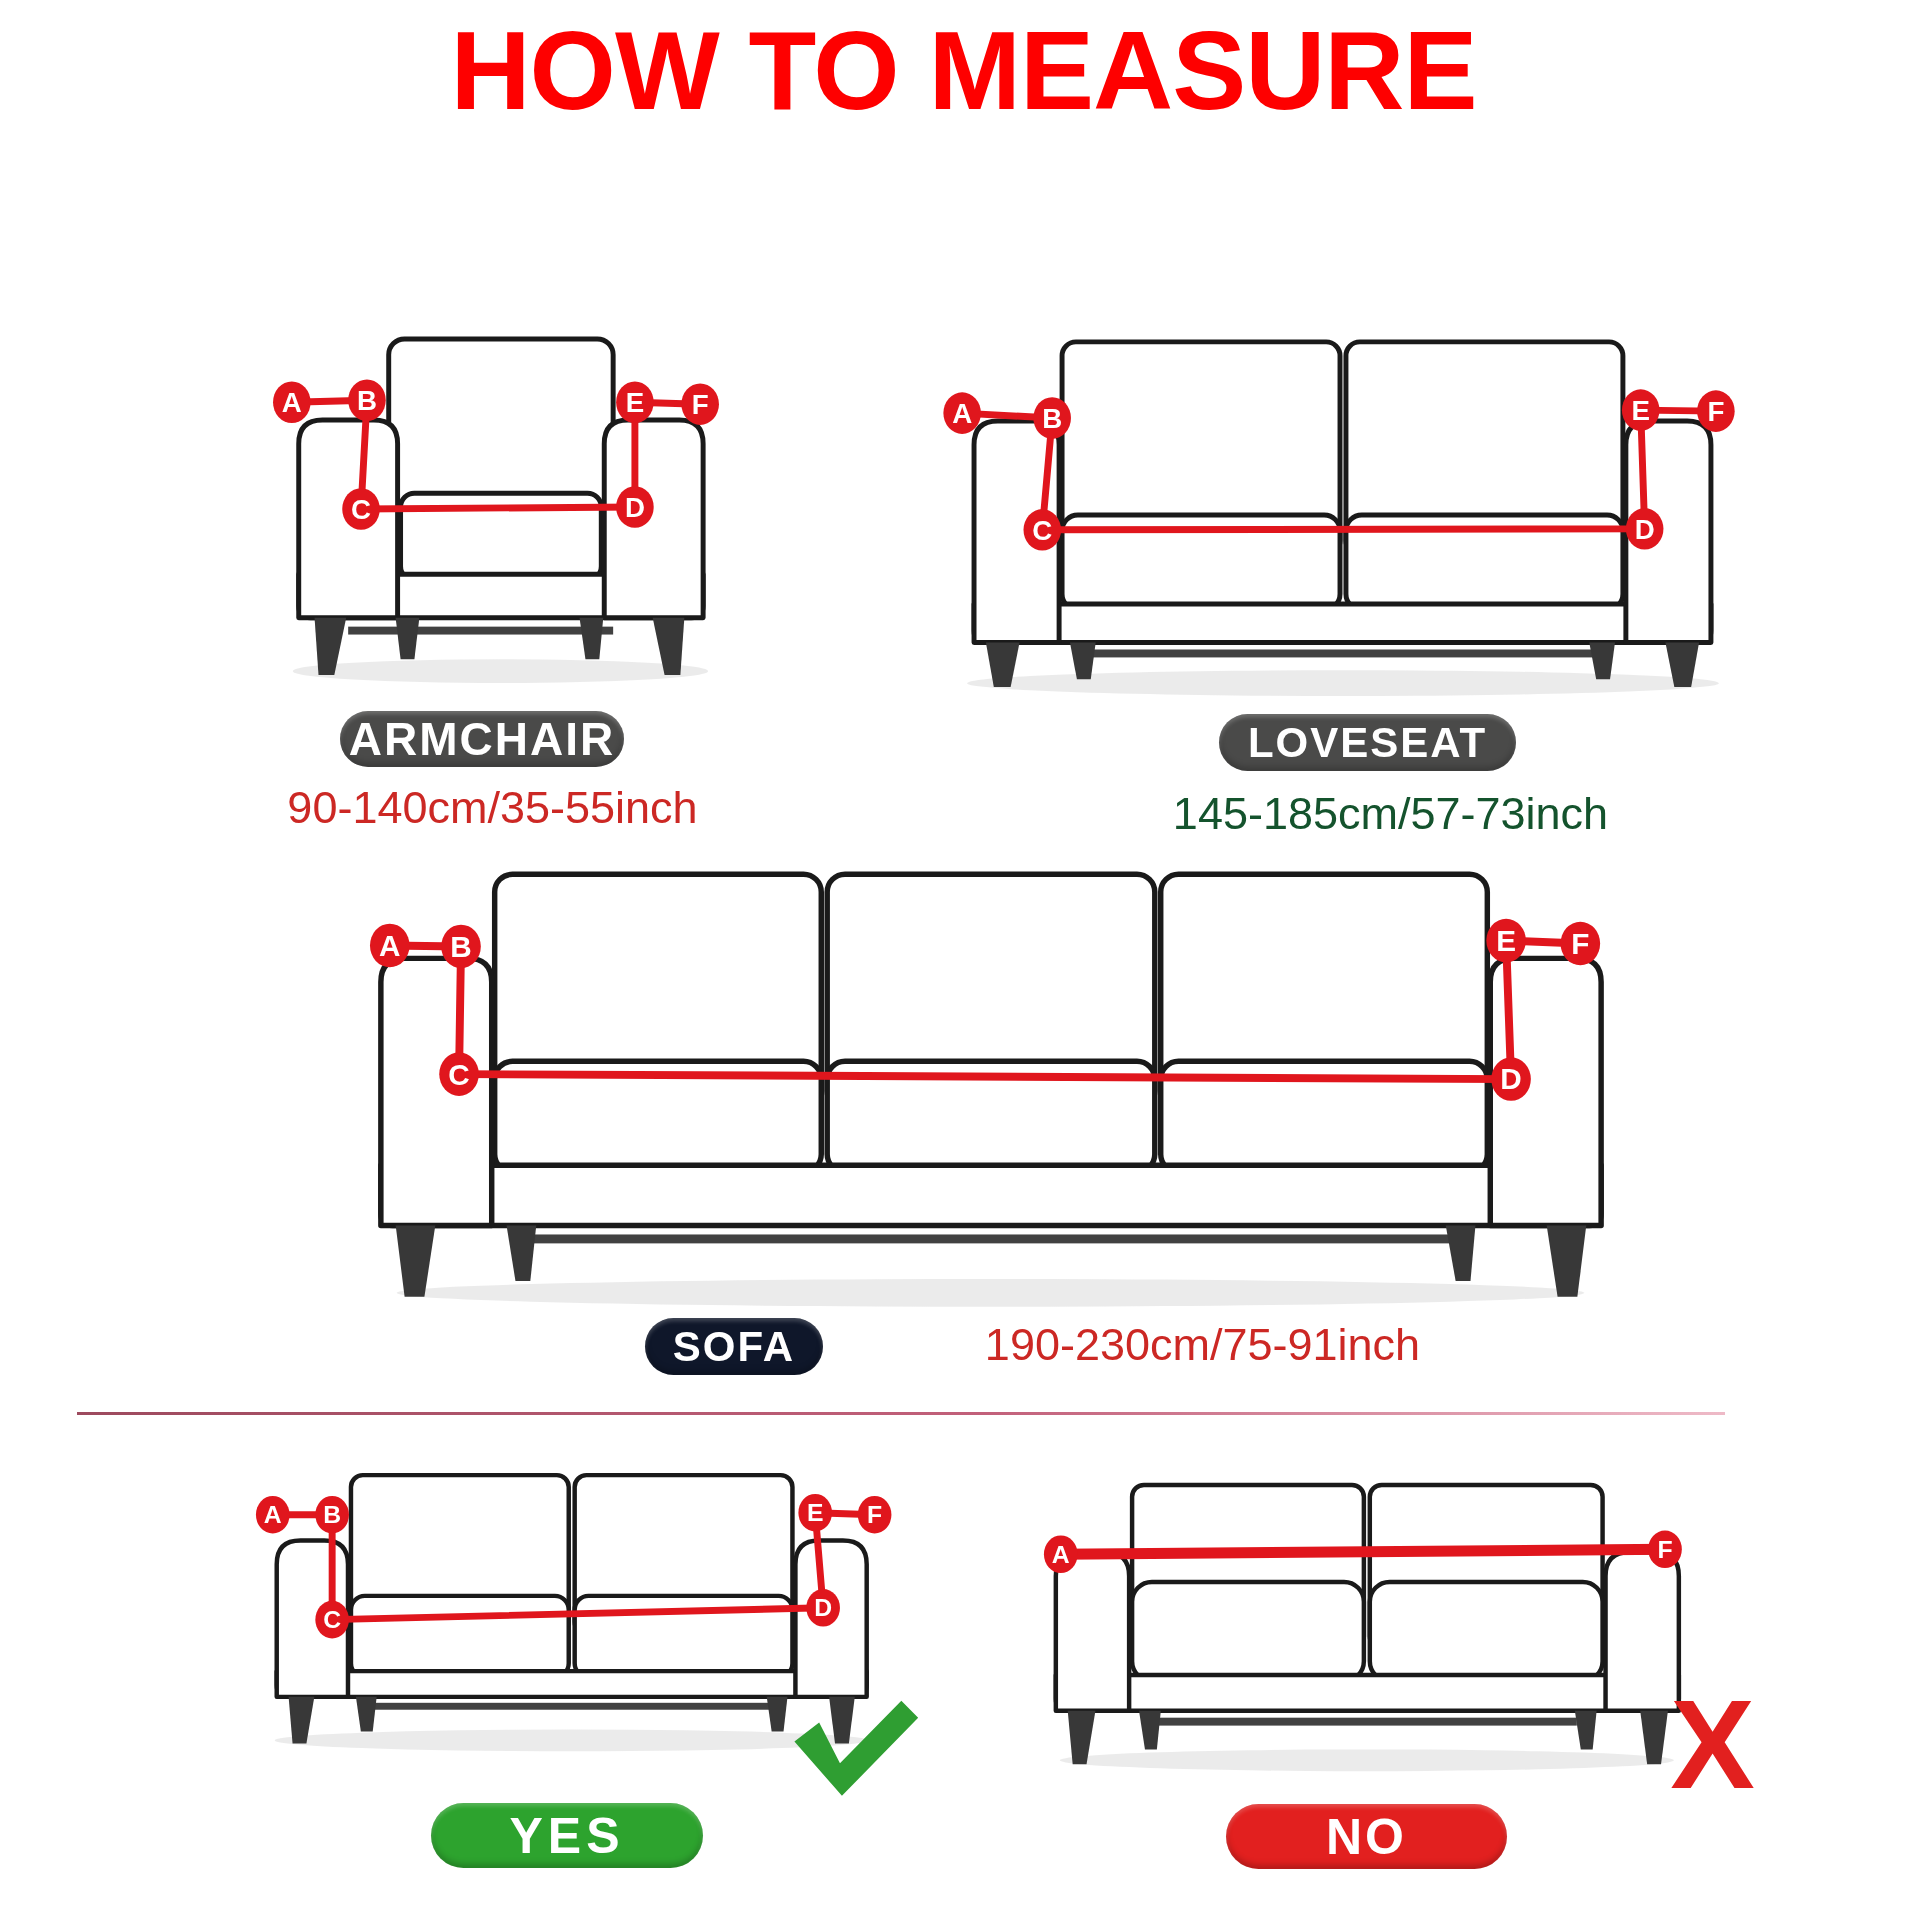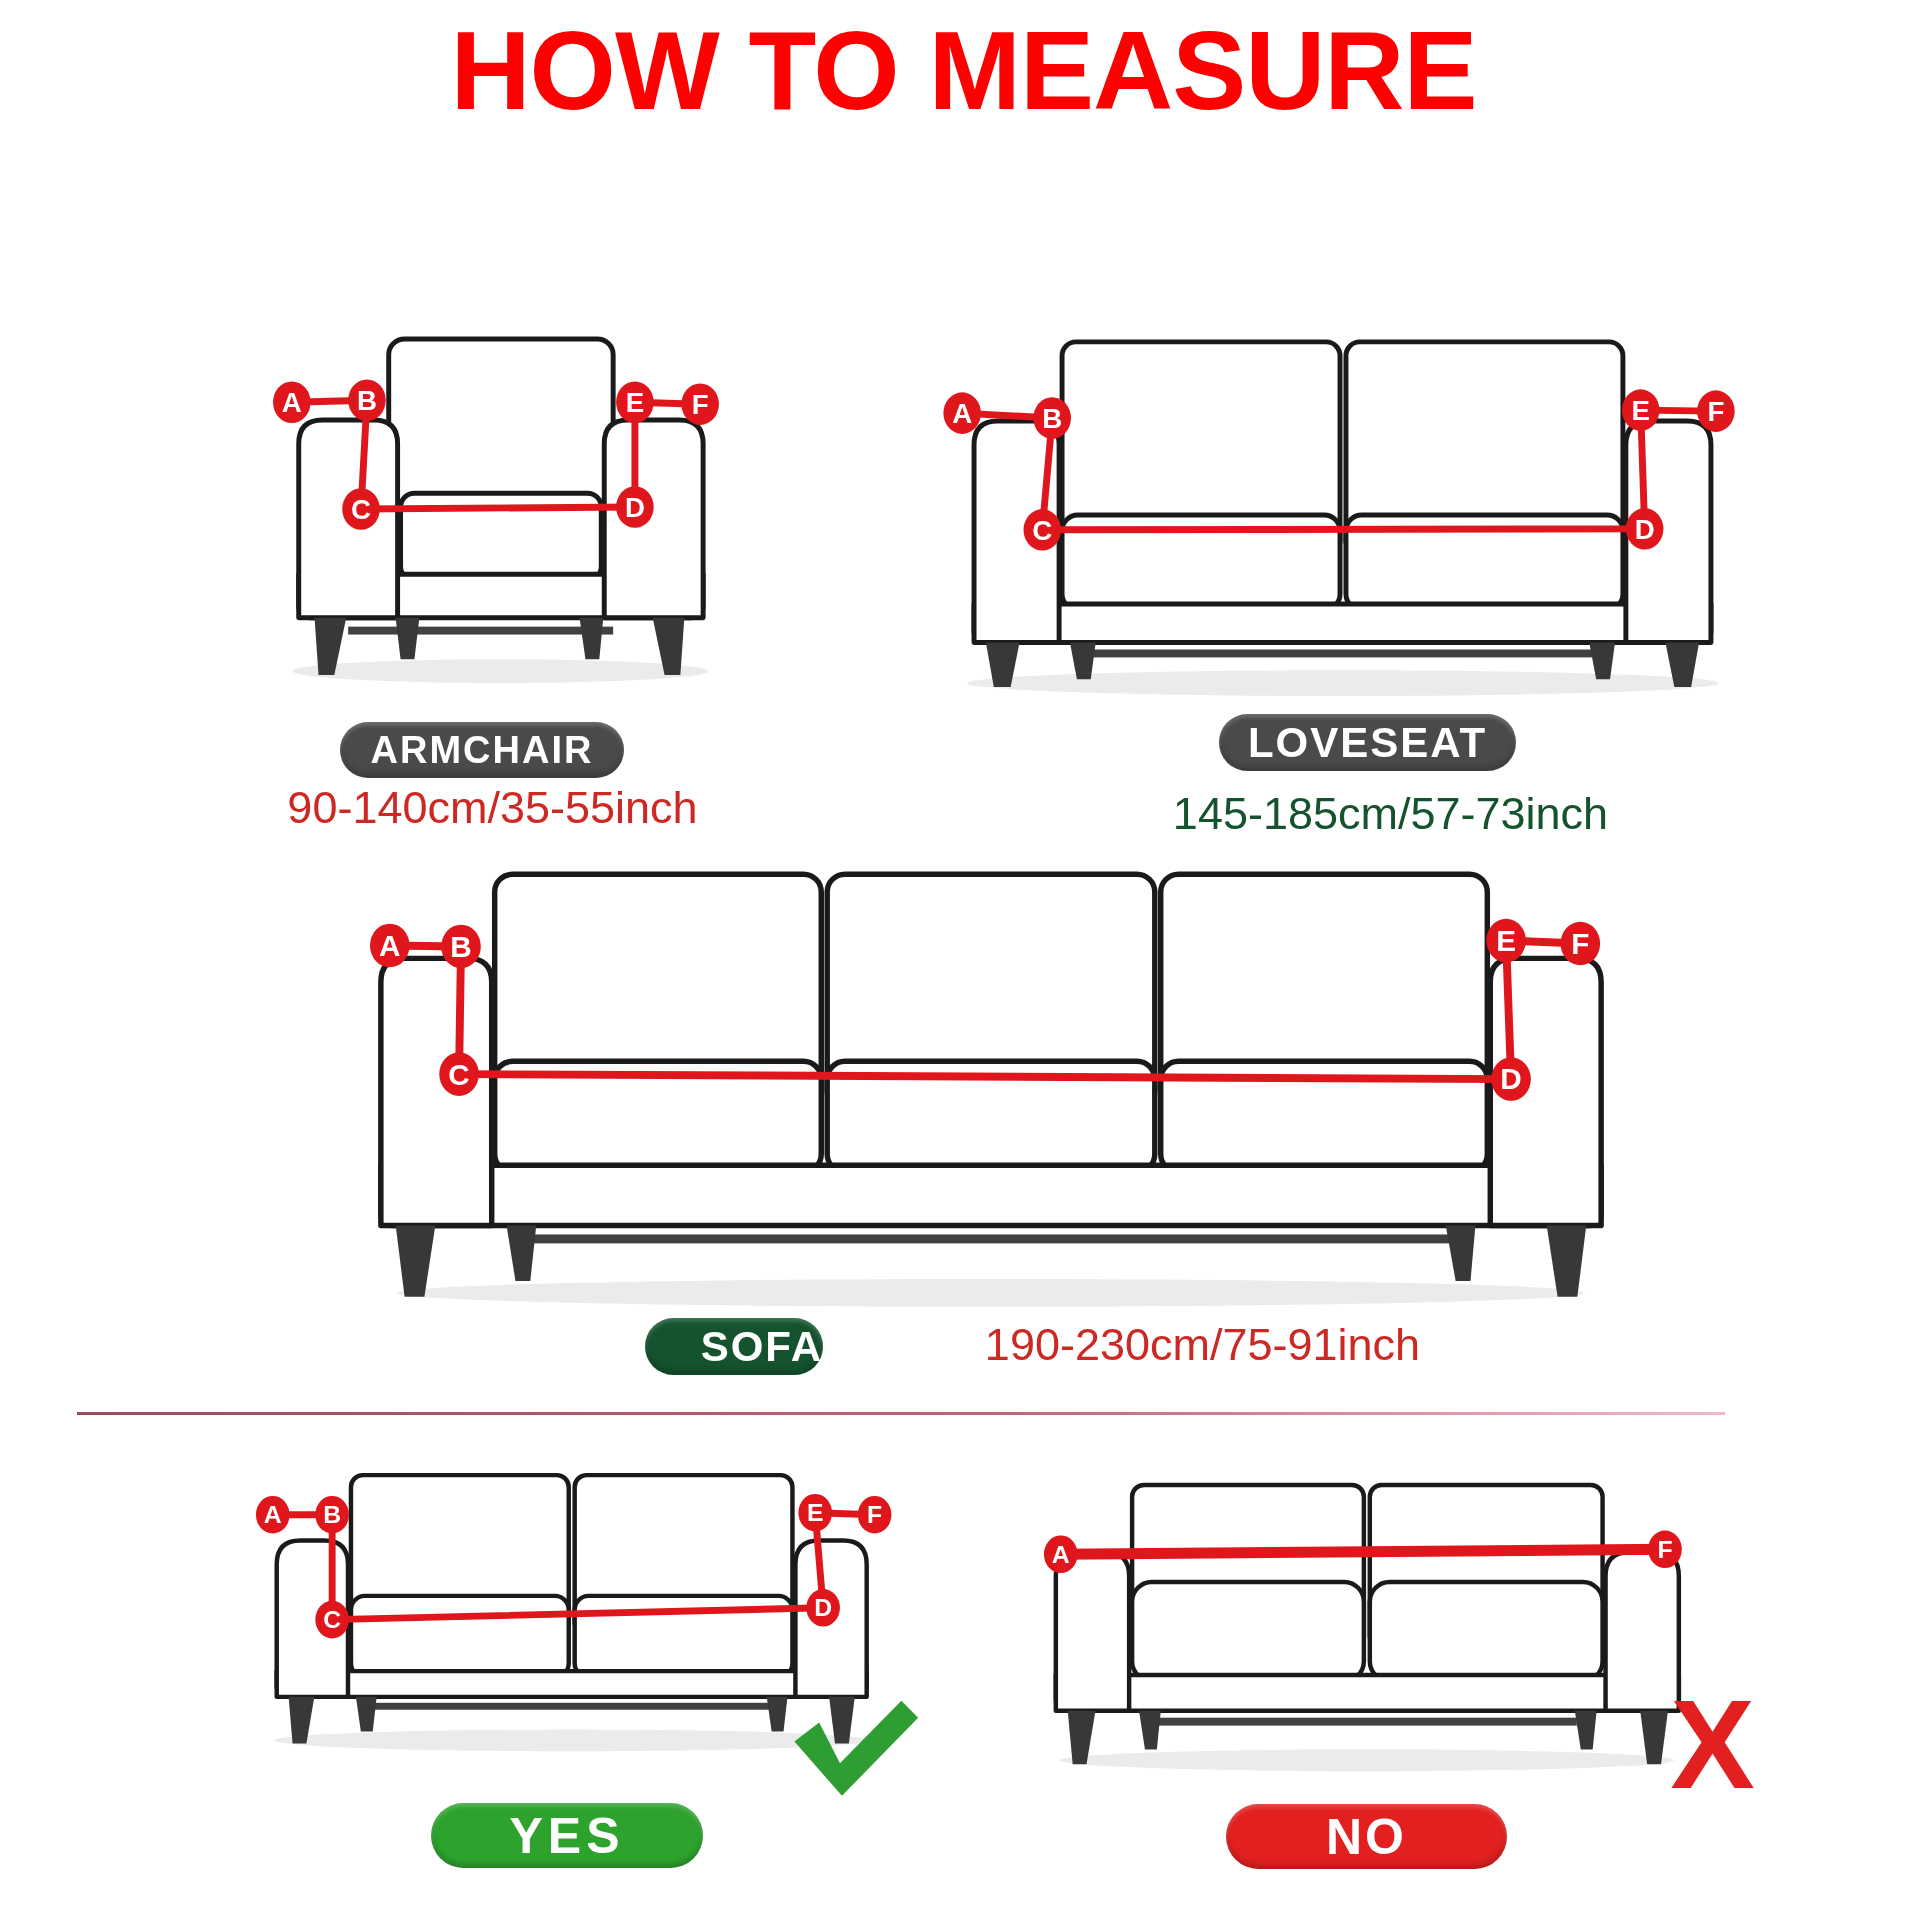--- a/index.html
+++ b/index.html
@@ -6,21 +6,21 @@
   body{width:1927px;height:1927px;position:relative;overflow:hidden;
        font-family:"Liberation Sans", sans-serif;}
   .abs{position:absolute;}
   .title{top:10px;left:0;width:100%;text-align:center;font-weight:bold;
          font-size:111px;letter-spacing:-1px;line-height:1.1;}
   .subtitle{top:137px;left:0;width:100%;text-align:center;font-weight:bold;
             font-size:48px;line-height:1.42;color:#0e0e0e;letter-spacing:-1px;}
   .pill{display:flex;align-items:center;justify-content:center;color:#fff;
         font-weight:bold;letter-spacing:2px;
         box-shadow:inset 0 3px 4px rgba(255,255,255,.22), inset 0 -4px 6px rgba(0,0,0,.22);}
-  #pill-armchair{left:340px;top:711px;width:284px;height:56px;border-radius:28px;font-size:38px;margin-top:11px;}
+  #pill-armchair{left:340px;top:711px;width:284px;height:56px;border-radius:28px;font-size:46px;}
   #pill-loveseat{left:1219px;top:714px;width:297px;height:57px;border-radius:29px;font-size:42px;}
   #pill-sofa{left:645px;top:1318px;width:178px;height:57px;border-radius:29px;font-size:42px;}
   .range{font-size:45px;font-weight:400;text-align:center;letter-spacing:0;}
   #range-armchair{left:255px;top:782px;width:475px;}
   #range-loveseat{left:1153px;top:788px;width:475px;}
   #range-sofa{left:970px;top:1319px;width:465px;}
   #divider{left:77px;top:1412px;width:1648px;height:3px;}
   #pill-yes{left:431px;top:1803px;width:272px;height:65px;border-radius:33px;
             font-size:50px;letter-spacing:5px;}
   #pill-no{left:1226px;top:1804px;width:281px;height:65px;border-radius:36px;
@@ -242,21 +242,21 @@
 <div class="abs pill gray" id="pill-armchair" style="background: rgb(74, 74, 73);">
   <span>ARMCHAIR</span>
 </div>
 <div class="abs range" id="range-armchair" style="color: rgb(204, 40, 36);">90-140cm/35-55inch</div>
 
 <div class="abs pill gray" id="pill-loveseat" style="background: rgb(74, 74, 73);">
   <span>LOVESEAT</span>
 </div>
 <div class="abs range" id="range-loveseat" style="color: #14532d;">145-185cm/57-73inch</div>
 
-<div class="abs pill gray" id="pill-sofa" style="background: #14532d; justify-content: flex-end;">
+<div class="abs pill gray" id="pill-sofa" style="background: #0f172a;">
   <span>SOFA</span>
 </div>
 <div class="abs range" id="range-sofa" style="color: rgb(204, 40, 36);">190-230cm/75-91inch</div>
 
 <div class="abs" id="divider" style="background: linear-gradient(90deg, rgb(157, 74, 94), rgb(194, 96, 122) 55%, rgb(238, 186, 199));"></div>
 
 <div class="abs pill" id="pill-yes" style="background: rgb(45, 163, 46);">
   <span>YES</span>
 </div>
 <div class="abs pill" id="pill-no" style="background: rgb(226, 32, 31);">

